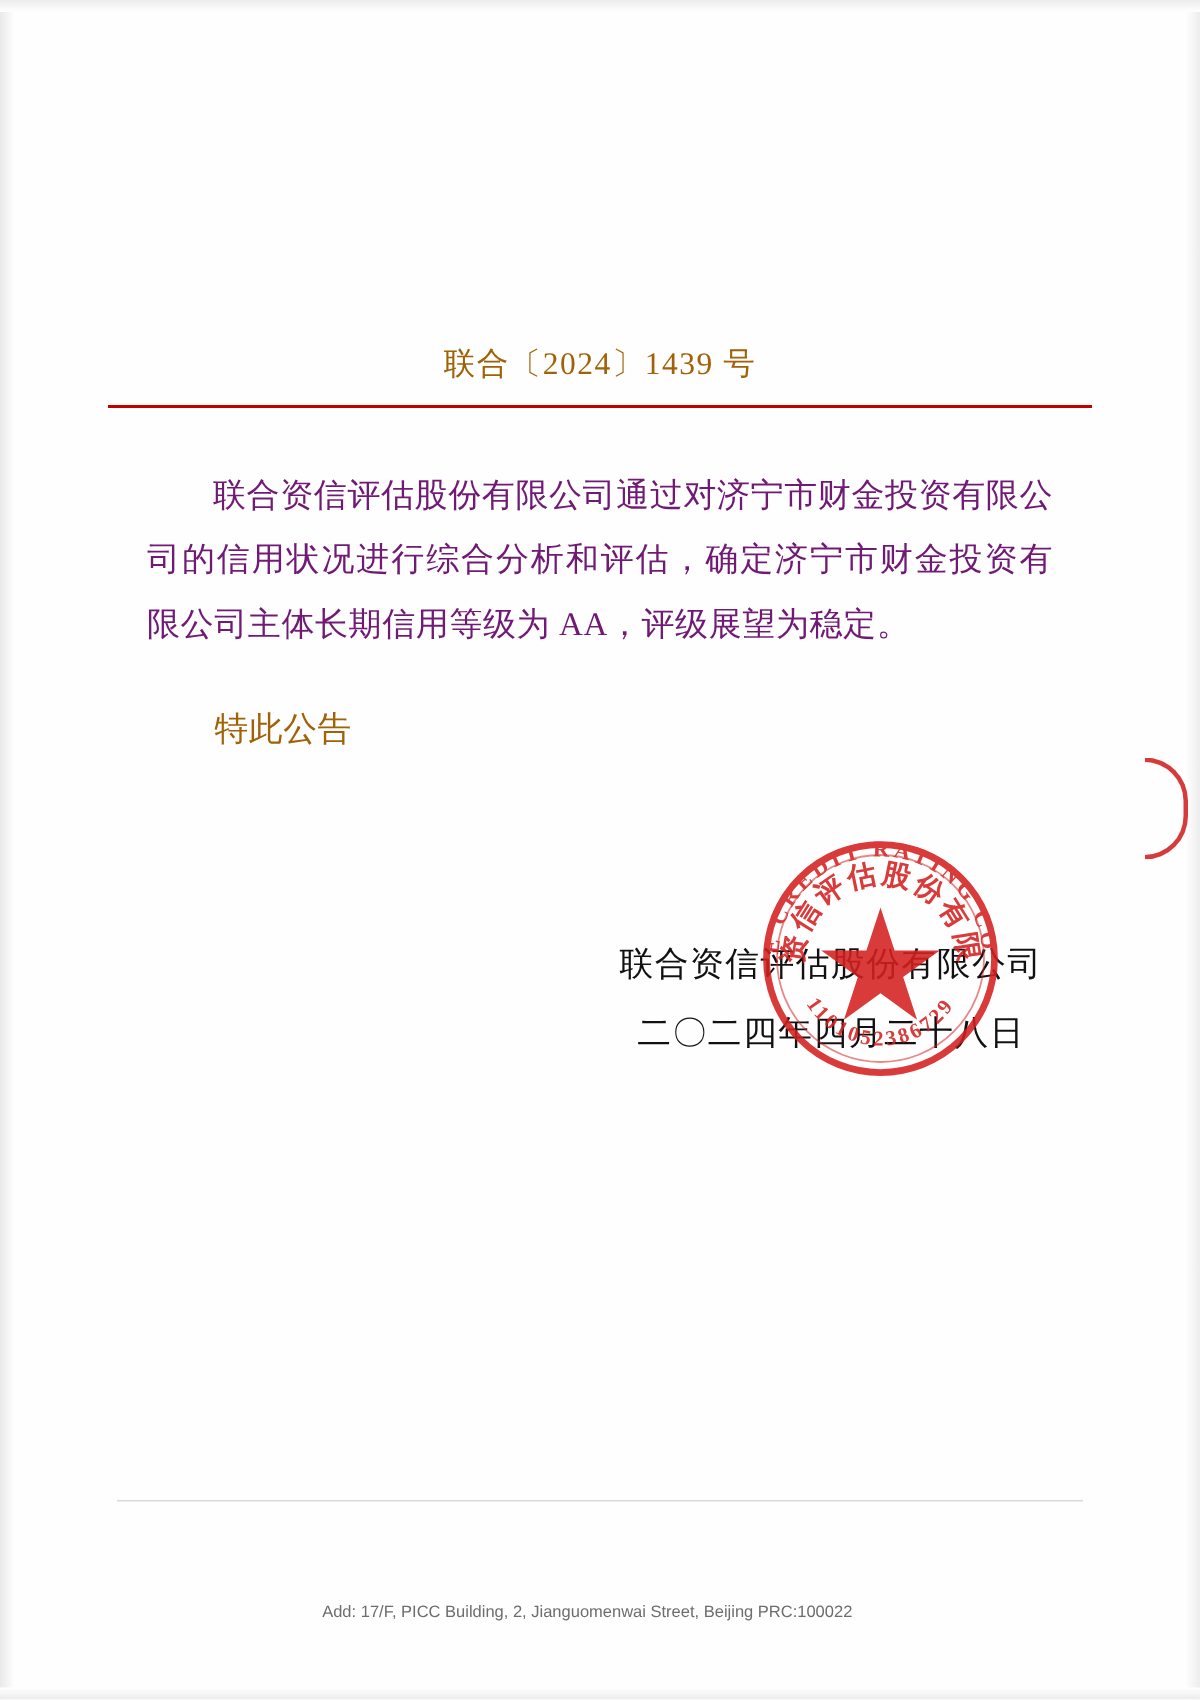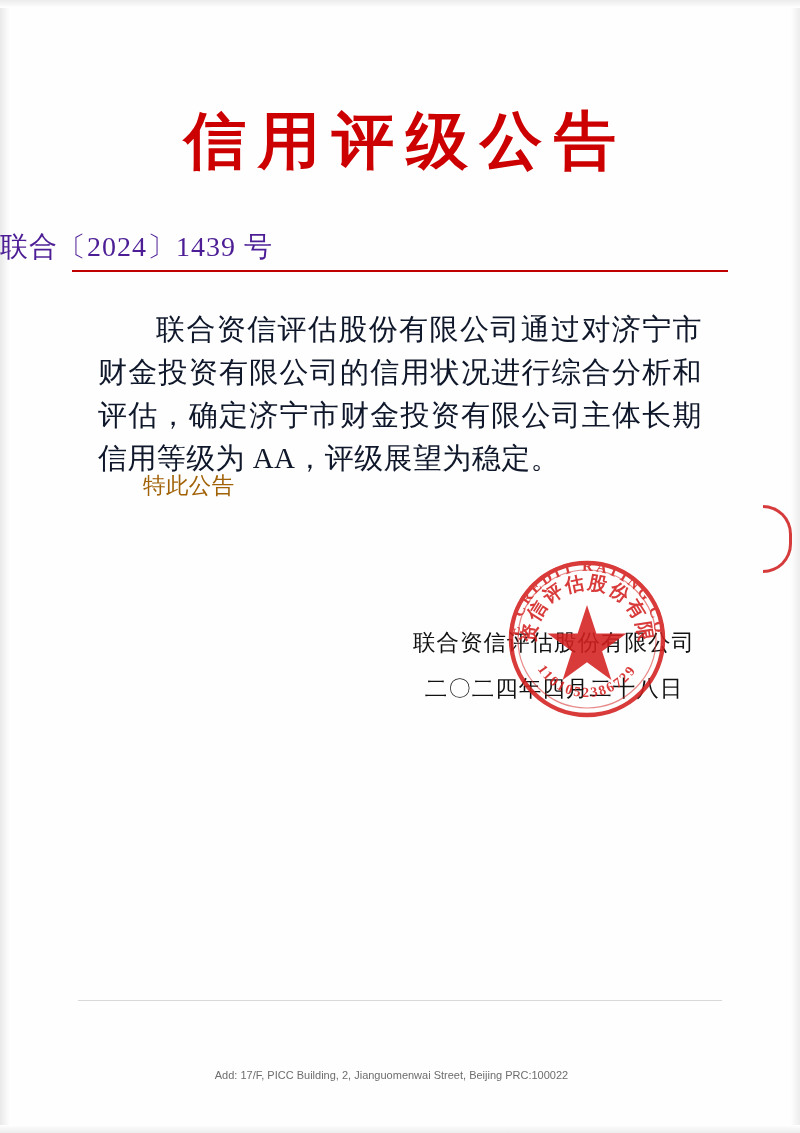--- a/index.html
+++ b/index.html
@@ -61,44 +61,45 @@
     color: #cc0000;
     text-indent: 12px;
     line-height: 1.05;
   }
 
   .doc-number {
     position: absolute;
     top: 228px;
     left: 0;
     right: 0;
-    font-size: 28px;
+    text-align: center;
+    font-size: 21px;
     letter-spacing: 1px;
-    color: #4c1d95;
+    color: #a16207;
   }
 
   .red-rule {
     position: absolute;
     top: 270px;
     left: 72px;
     right: 72px;
     height: 2px;
     background: #c10000;
   }
 
   .body-block {
     position: absolute;
     top: 308px;
     left: 98px;
     right: 98px;
-    font-size: 29px;
+    font-size: 22px;
     line-height: 43px;
     letter-spacing: 0.4px;
     text-align: justify;
-    color: #0f172a;
+    color: #701a75;
   }
   .body-block p {
     margin: 0;
     text-indent: 2em;
   }
 
   .notice-line {
     position: absolute;
     top: 470px;
     left: 98px;
@@ -169,21 +170,20 @@
 </head>
 <body>
 
 <div class="page">
 
   <div class="scan-edge-left"></div>
   <div class="scan-edge-right"></div>
   <div class="scan-edge-top"></div>
   <div class="scan-edge-bottom"></div>
 
-  <div class="doc-title">信用评级公告</div>
 
   <div class="doc-number">联合〔2024〕1439 号</div>
 
   <div class="red-rule"></div>
 
   <div class="body-block">
     <p>联合资信评估股份有限公司通过对济宁市财金投资有限公司的信用状况进行综合分析和评估，确定济宁市财金投资有限公司主体长期信用等级为 AA，评级展望为稳定。</p>
   </div>
 
   <div class="notice-line">特此公告</div>

